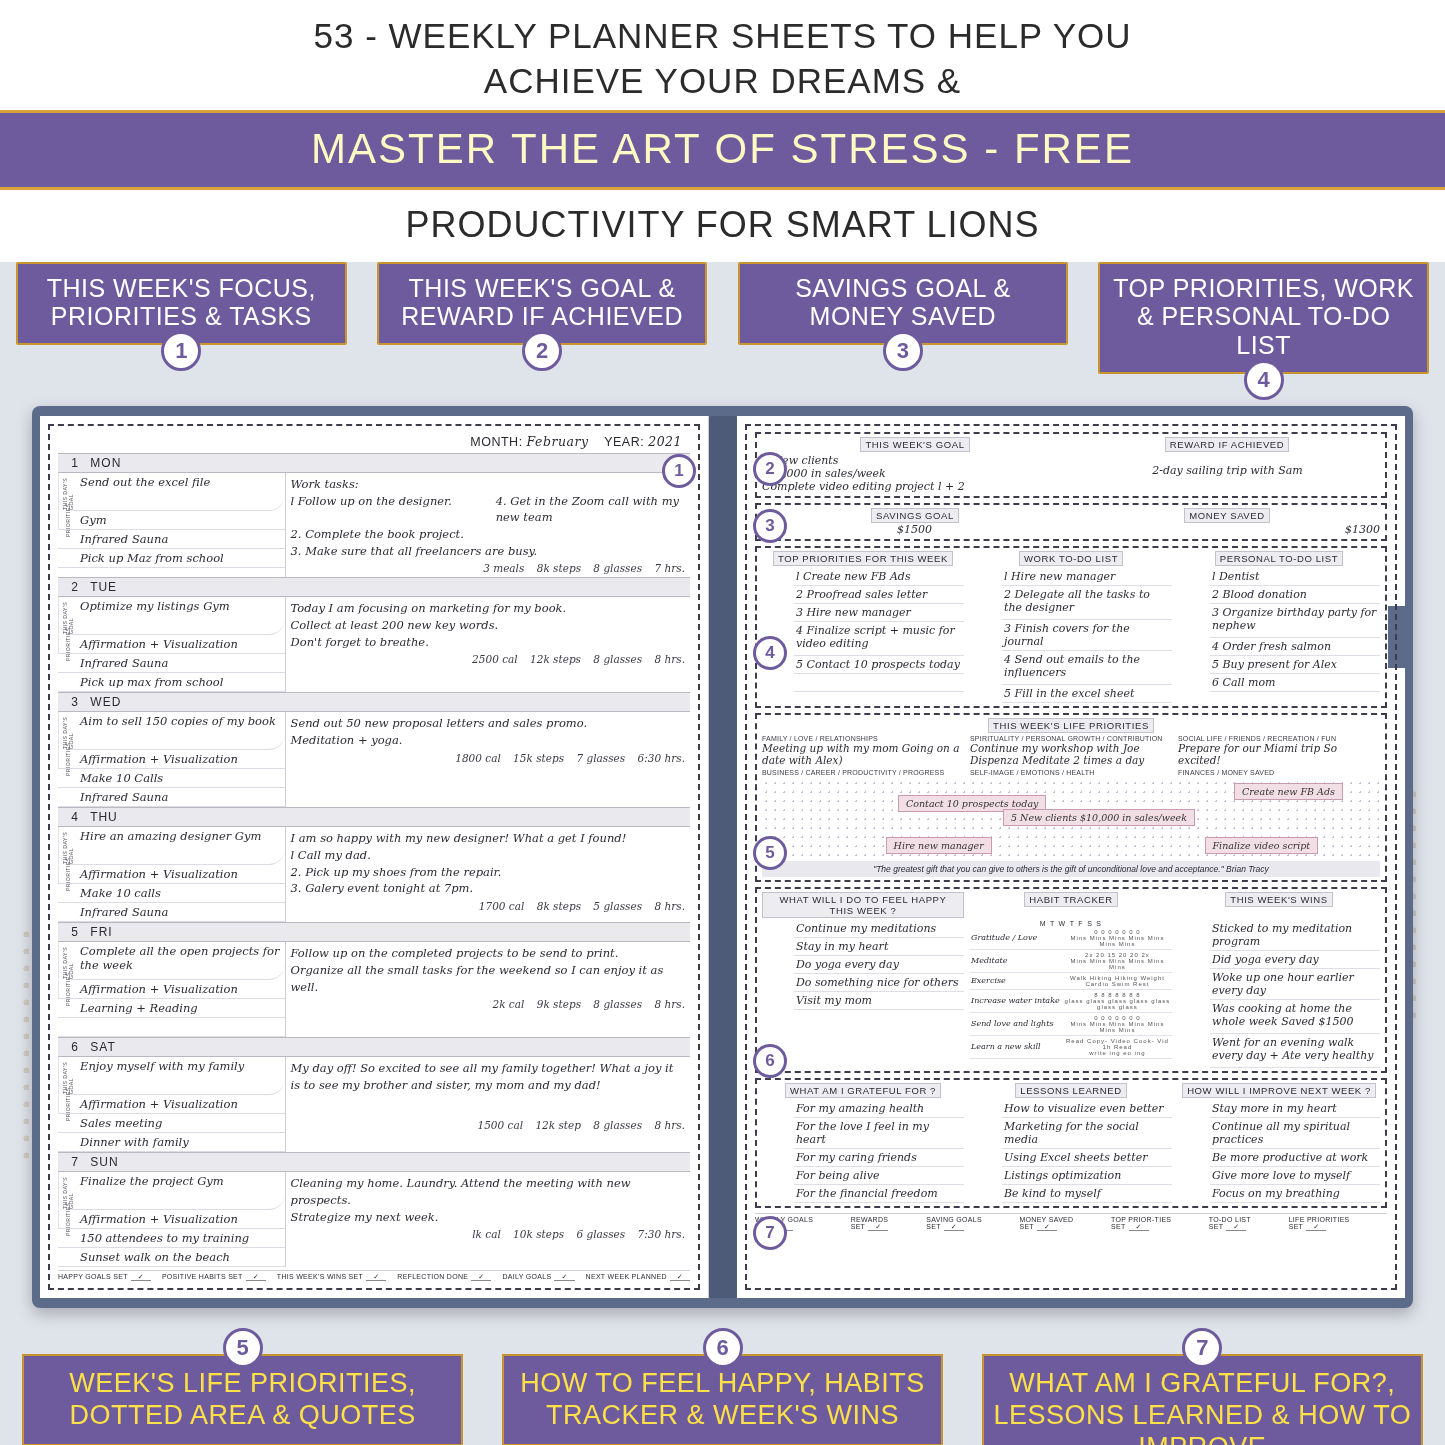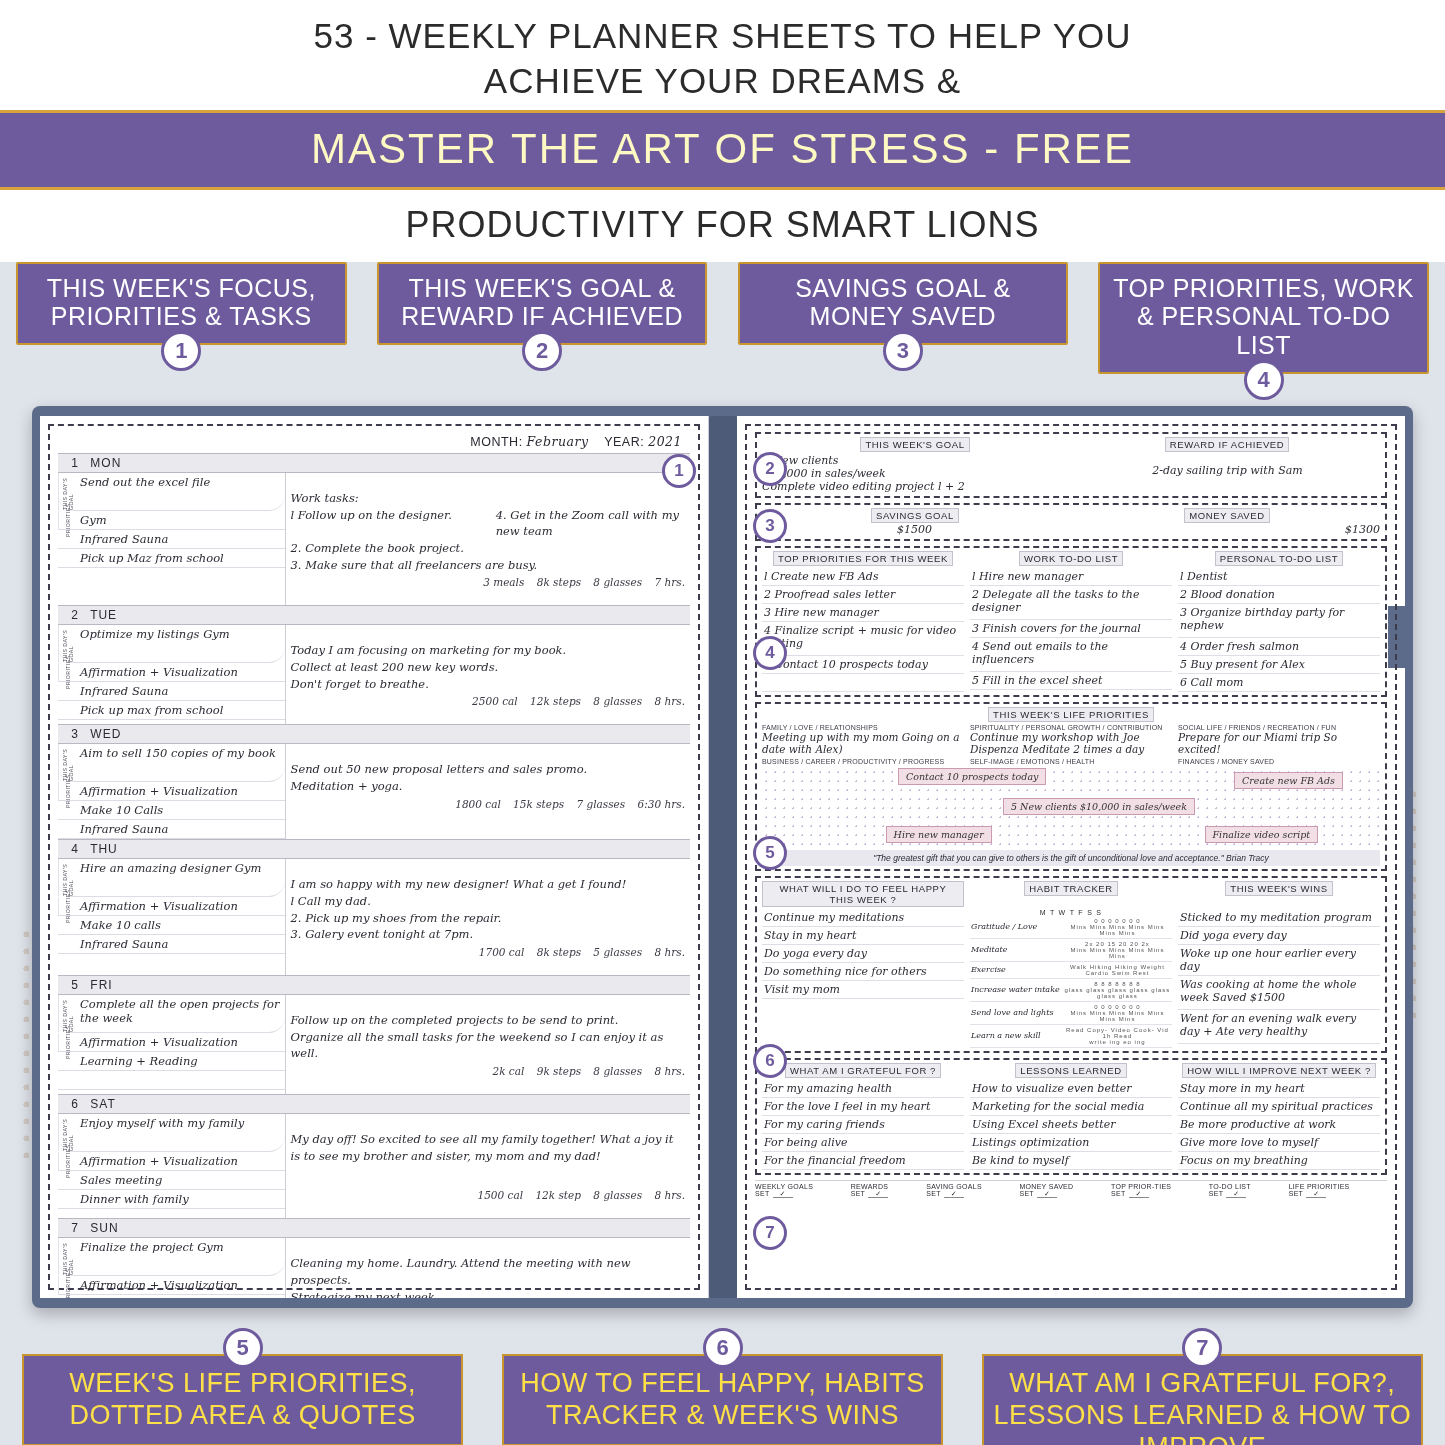--- a/index.html
+++ b/index.html
@@ -122,21 +122,21 @@
     background:#e9e9ee;
     border-top:1px solid #b9b9c4;
     border-bottom:1px solid #b9b9c4;
     font-size:12px;
     padding:2px 6px;
     letter-spacing:1px;
   }
   .daybar .dnum { display:inline-block; width:22px; text-align:center; }
   .dayblock { display:flex; }
   .col-left { width:36%; border-right:1px solid #cdcdd6; }
-  .col-right { width:64%; padding:17px 5px; }
+  .col-right { width:64%; padding:3px 5px; }
   .rowline {
     border-bottom:1px solid #dcdce4;
     padding:2px 4px 2px 22px;
     font-size:11.5px;
     min-height:19px;
     position:relative;
   }
   .rowline.big { min-height:38px;border-radius:16px; }
   .vlabel {
     position:absolute; left:0; top:0; bottom:0; width:18px;
@@ -156,21 +156,21 @@
   .metrics span { margin-left:9px; }
 
   
   .secbox { border:2px dashed #3c3c4c; margin-bottom:5px; padding:3px 5px; }
   .secttl { text-align:center; font-size:9.5px; letter-spacing:.6px; background:#ececf1; border:1px solid #c2c2cc; padding:1px 4px; display:inline-block;}
   .ttlrow { display:flex; gap:6px; }
   .ttlrow > div { flex:1; text-align:center; }
   .two { display:flex; gap:8px; }
   .three { display:flex; gap:6px; }
   .colsec { flex:1; }
-  .li { border-bottom:1px solid #dedee6; font-size:11px; padding:2px 2px; min-height:18px; }
+  .li { border-bottom:1px solid #dedee6; font-size:11px; padding:2px 2px; min-height:18px;margin-left:32px; }
   .li.two-line { min-height:34px; }
   .mini { font-size:7px; letter-spacing:.2px; color:#3a3a45; }
   .dotted {
     background-image:radial-gradient(#c9b8d6 1px, transparent 1px);
     background-size:9px 9px;
     height:78px; position:relative; margin-top:3px;
   }
   .sticky {
     position:absolute;
     background:#f2dfe6; border:1px solid #c99ab0;
@@ -570,21 +570,21 @@
               <div class="hand" style="font-size:10.5px">Prepare for our Miami trip So excited!</div>
             </div>
           </div>
           <div class="three" style="margin-top:3px">
             <div class="colsec mini">BUSINESS / CAREER / PRODUCTIVITY / PROGRESS</div>
             <div class="colsec mini">SELF-IMAGE / EMOTIONS / HEALTH</div>
             <div class="colsec mini">FINANCES / MONEY SAVED</div>
           </div>
 
           <div class="dotted">
-            <div class="sticky hand" style="left:22%;top:0">Contact 10 prospects today</div>
+            <div class="sticky hand" style="left:22%;top:16px">Contact 10 prospects today</div>
             <div class="sticky hand" style="right:6%;top:4px">Create new FB Ads</div>
             <div class="sticky hand" style="left:39%;top:30px;text-align:center">5 New clients $10,000 in sales/week</div>
             <div class="sticky hand" style="left:20%;top:58px">Hire new manager</div>
             <div class="sticky hand" style="right:10%;top:58px">Finalize video script</div>
           </div>
           <div class="quote">"The greatest gift that you can give to others is the gift of unconditional love and acceptance." Brian Tracy</div>
         </div>
 
         <div class="secbox">
           <div class="ttlrow">

